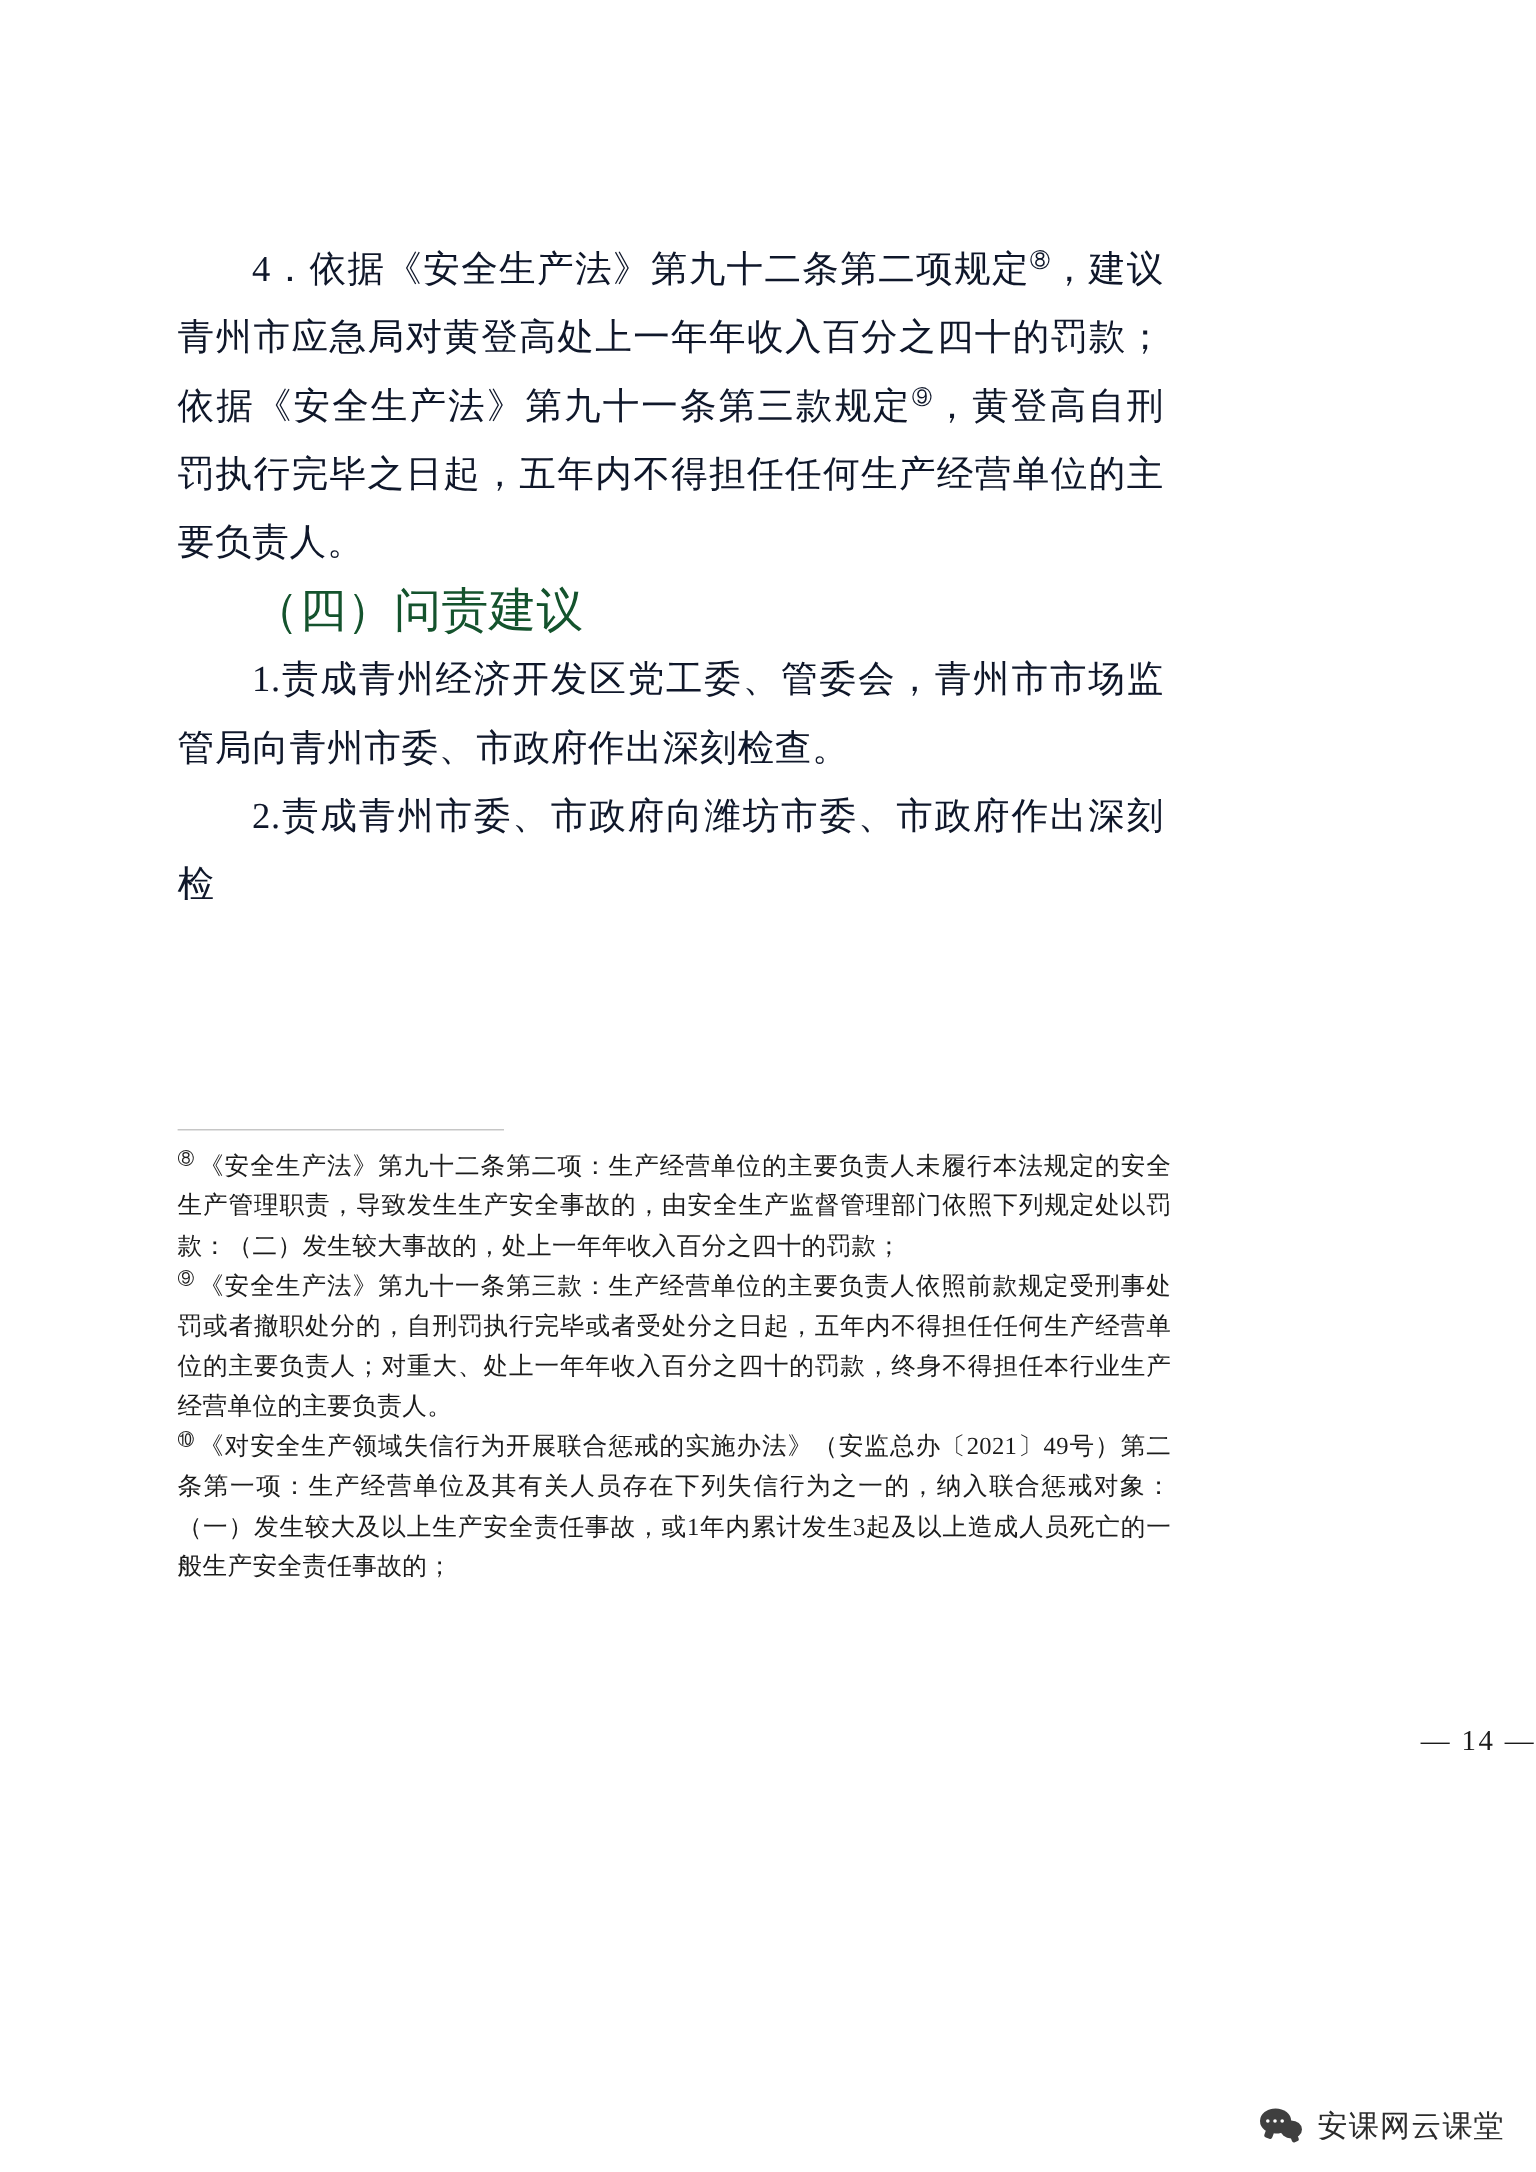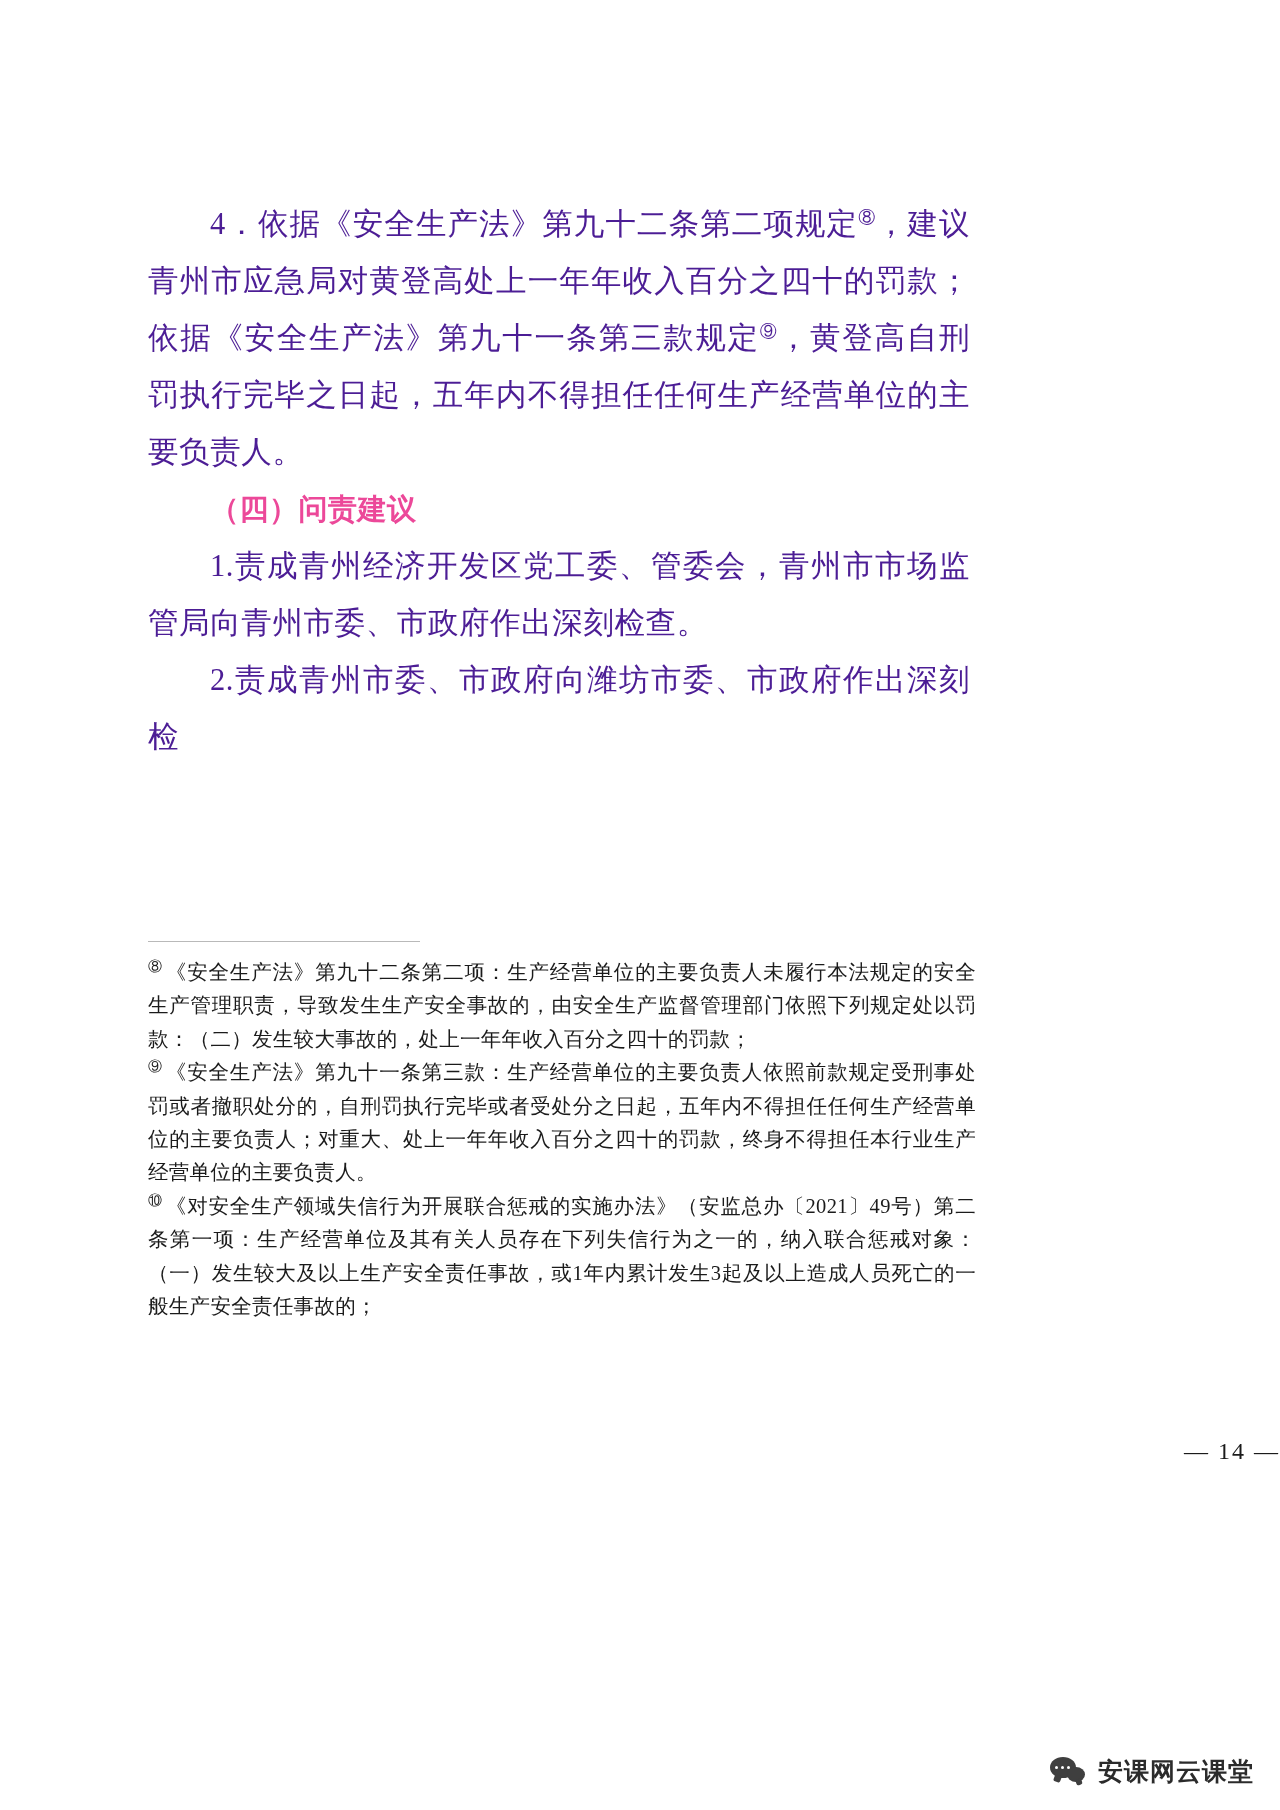--- a/index.html
+++ b/index.html
@@ -33,39 +33,39 @@
     width: 822px;
   }
 
   .body-p {
     font-size: 30.5px;
     line-height: 57px;
     text-align: justify;
     text-justify: inter-ideograph;
     letter-spacing: 0.6px;
     margin: 0 0 0 0;
-    color: #4c1d95;
+    color: #0f172a;
   }
   .indent2 { text-indent: 62px; }
 
   sup.fn {
     font-size: 17px;
     vertical-align: super;
     line-height: 0;
     letter-spacing: 0;
   }
 
   .heading-p {
-    font-size: 29px;
+    font-size: 39px;
     line-height: 57px;
     text-indent: 62px;
     margin: 0;
     font-family: "Liberation Sans", "DejaVu Sans", sans-serif;
-    font-weight: 700;
-    color: #ec4899;
+    font-weight: 400;
+    color: #14532d;
     letter-spacing: 0.5px;
   }
 
   .rule {
     position: absolute;
     left: 148px;
     top: 941px;
     width: 272px;
     height: 1px;
     background: #b9b9b9;
@@ -104,21 +104,20 @@
     letter-spacing: 2px;
   }
 
   .watermark {
     position: absolute;
     right: 26px;
     bottom: 22px;
     display: flex;
     align-items: flex-start;
     gap: 10px;
-    font-weight: bold;
   }
   .wm-logo {
     width: 38px;
     height: 33px;
     position: relative;
     flex: 0 0 auto;
   }
   .wm-text {
     font-family: "Liberation Sans", "DejaVu Sans", sans-serif;
     font-size: 25px;

